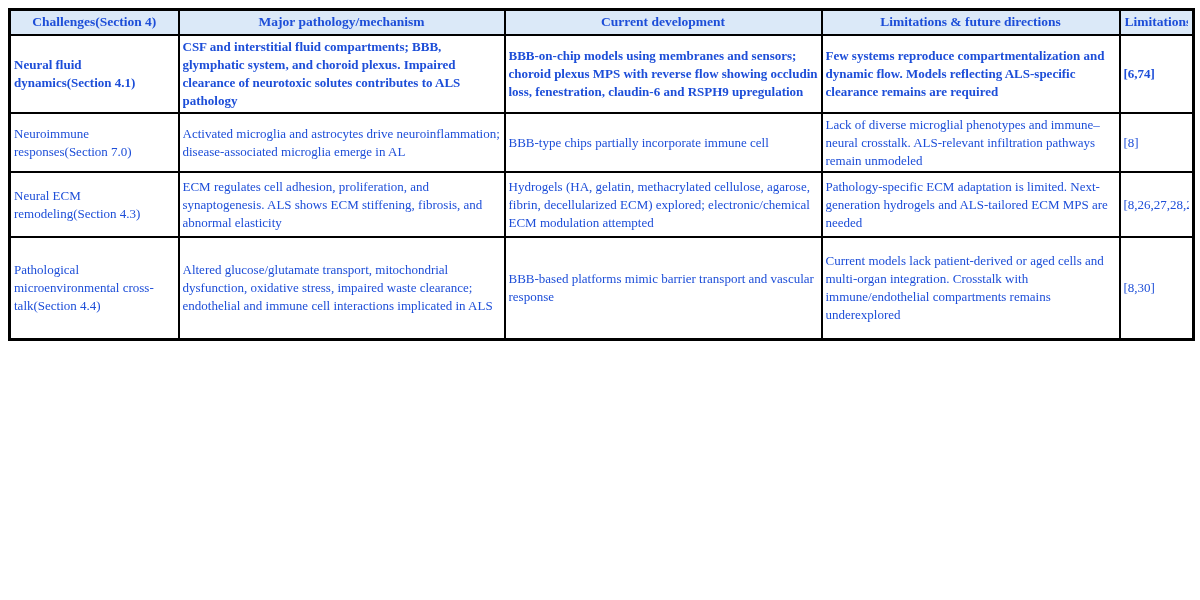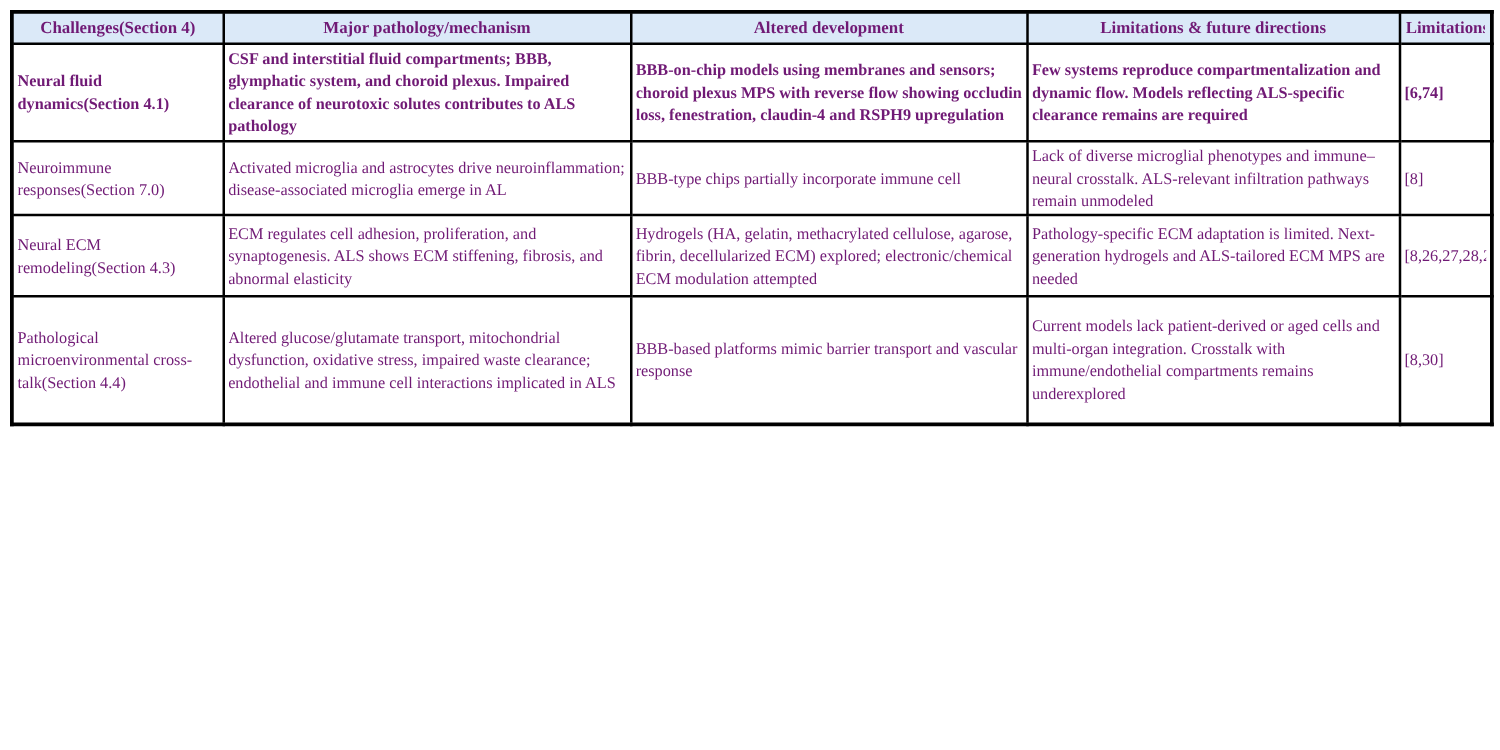--- a/index.html
+++ b/index.html
@@ -21,21 +21,21 @@
     top: 8px;
     width: 1184px;
     border-collapse: collapse;
     table-layout: fixed;
     border: 3px solid #000000;
   }
   .review-table th,
   .review-table td {
     border: 2px solid #000000;
     vertical-align: middle;
-    color: #701a75;
+    color: #1d4ed8;
     padding: 2px 3px;
   }
   .review-table th {
     background: #dbe9f8;
     font-weight: bold;
     font-size: 13.5px;
     line-height: 1.25;
     padding: 3px 4px;
   }
   .review-table td {
@@ -67,40 +67,40 @@
     </colgroup>
     <thead>
       <tr class="row-header">
         <th>
             <div class="cellwrap">Challenges(Section 4)</div>
           </th>
         <th>
             <div class="cellwrap">Major pathology/mechanism</div>
           </th>
         <th>
-            <div class="cellwrap">Altered development</div>
+            <div class="cellwrap">Current development</div>
           </th>
         <th>
             <div class="cellwrap">Limitations &amp; future directions</div>
           </th>
         <th>
             <div class="cellwrap">Limitations</div>
           </th>
       </tr>
     </thead>
     <tbody>
       <tr class="row-1">
         <td>
             <div class="cellwrap">Neural fluid dynamics(Section 4.1)</div>
           </td>
         <td>
             <div class="cellwrap">CSF and interstitial fluid compartments; BBB, glymphatic system, and choroid plexus. Impaired clearance of neurotoxic solutes contributes to ALS pathology</div>
           </td>
         <td>
-            <div class="cellwrap">BBB-on-chip models using membranes and sensors; choroid plexus MPS with reverse flow showing occludin loss, fenestration, claudin-4 and RSPH9 upregulation</div>
+            <div class="cellwrap">BBB-on-chip models using membranes and sensors; choroid plexus MPS with reverse flow showing occludin loss, fenestration, claudin-6 and RSPH9 upregulation</div>
           </td>
         <td>
             <div class="cellwrap">Few systems reproduce compartmentalization and dynamic flow. Models reflecting ALS-specific clearance remains are required</div>
           </td>
         <td>
             <div class="cellwrap">[6,74]</div>
           </td>
       </tr>
       <tr class="row-2">
         <td>

